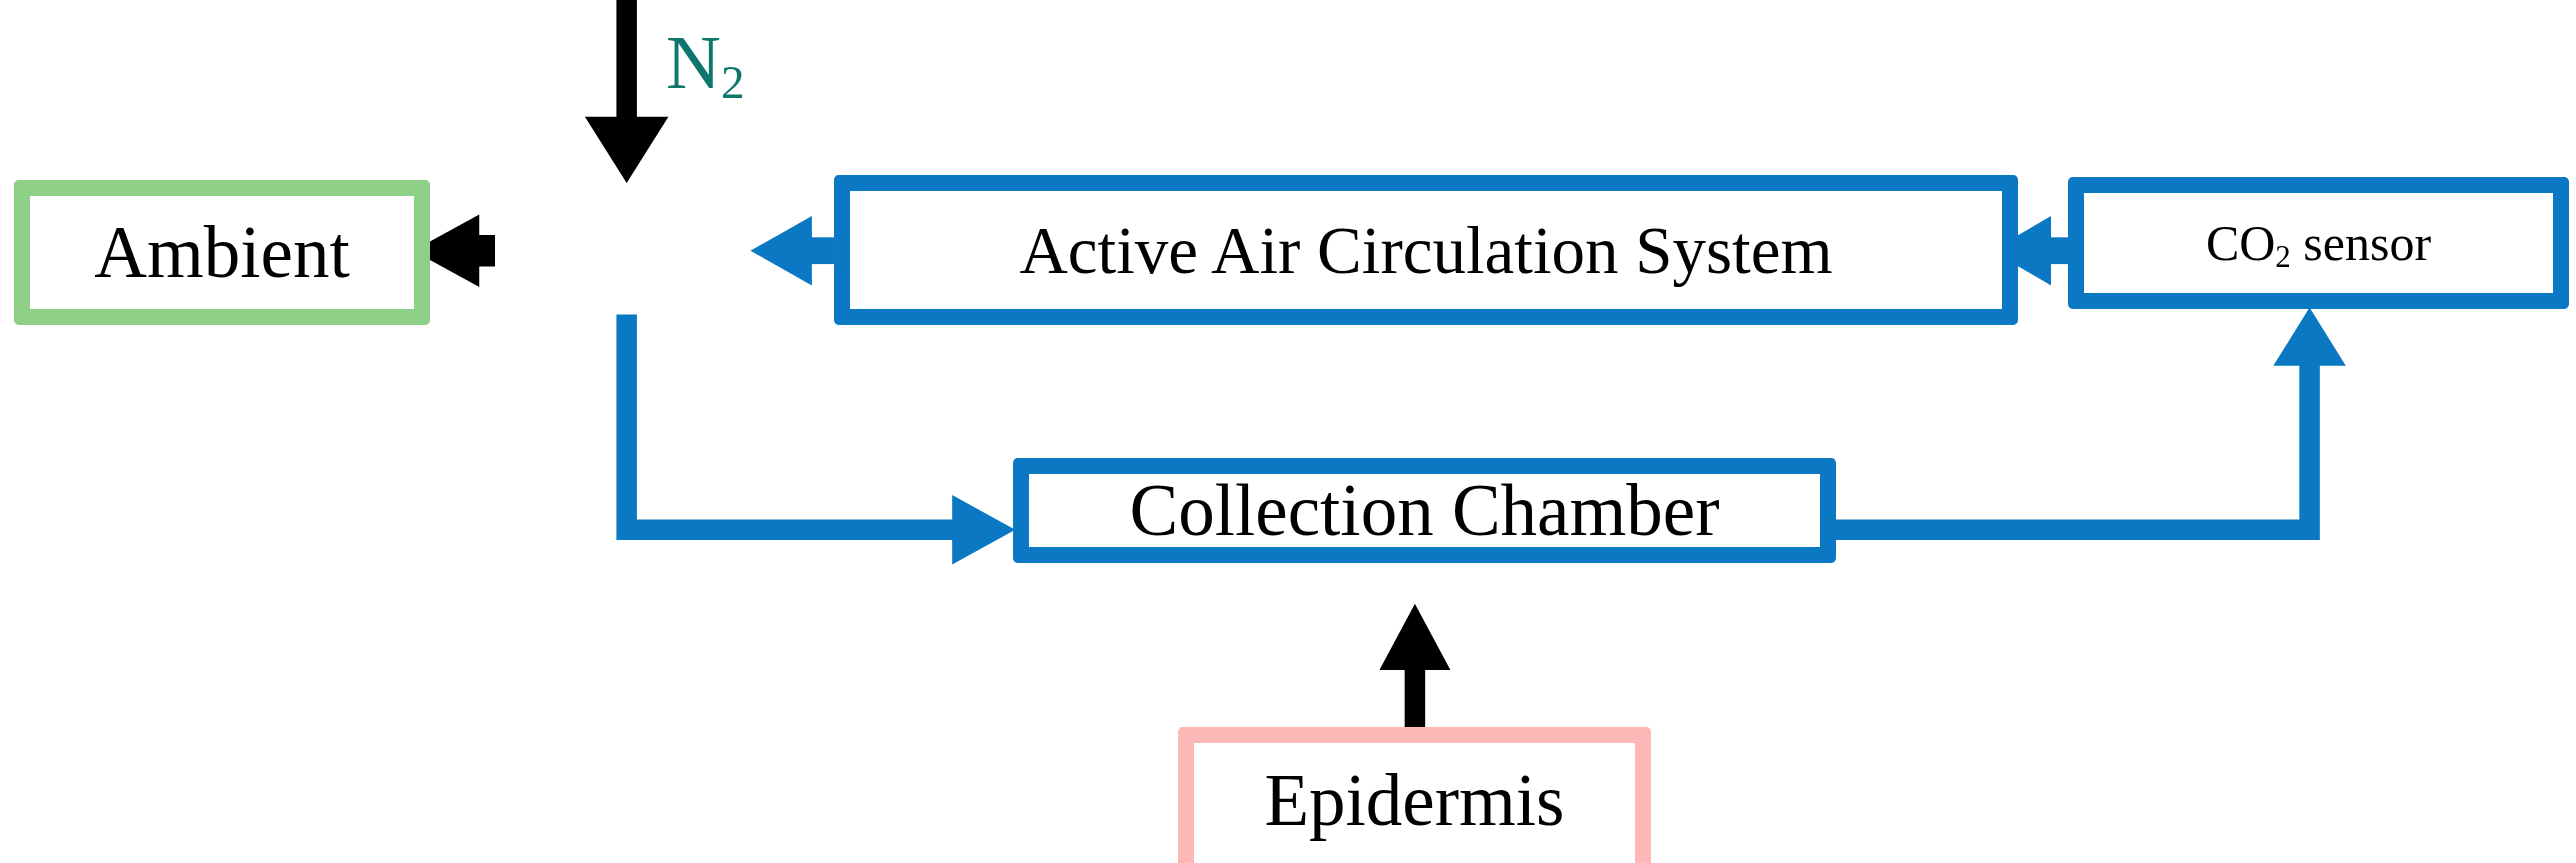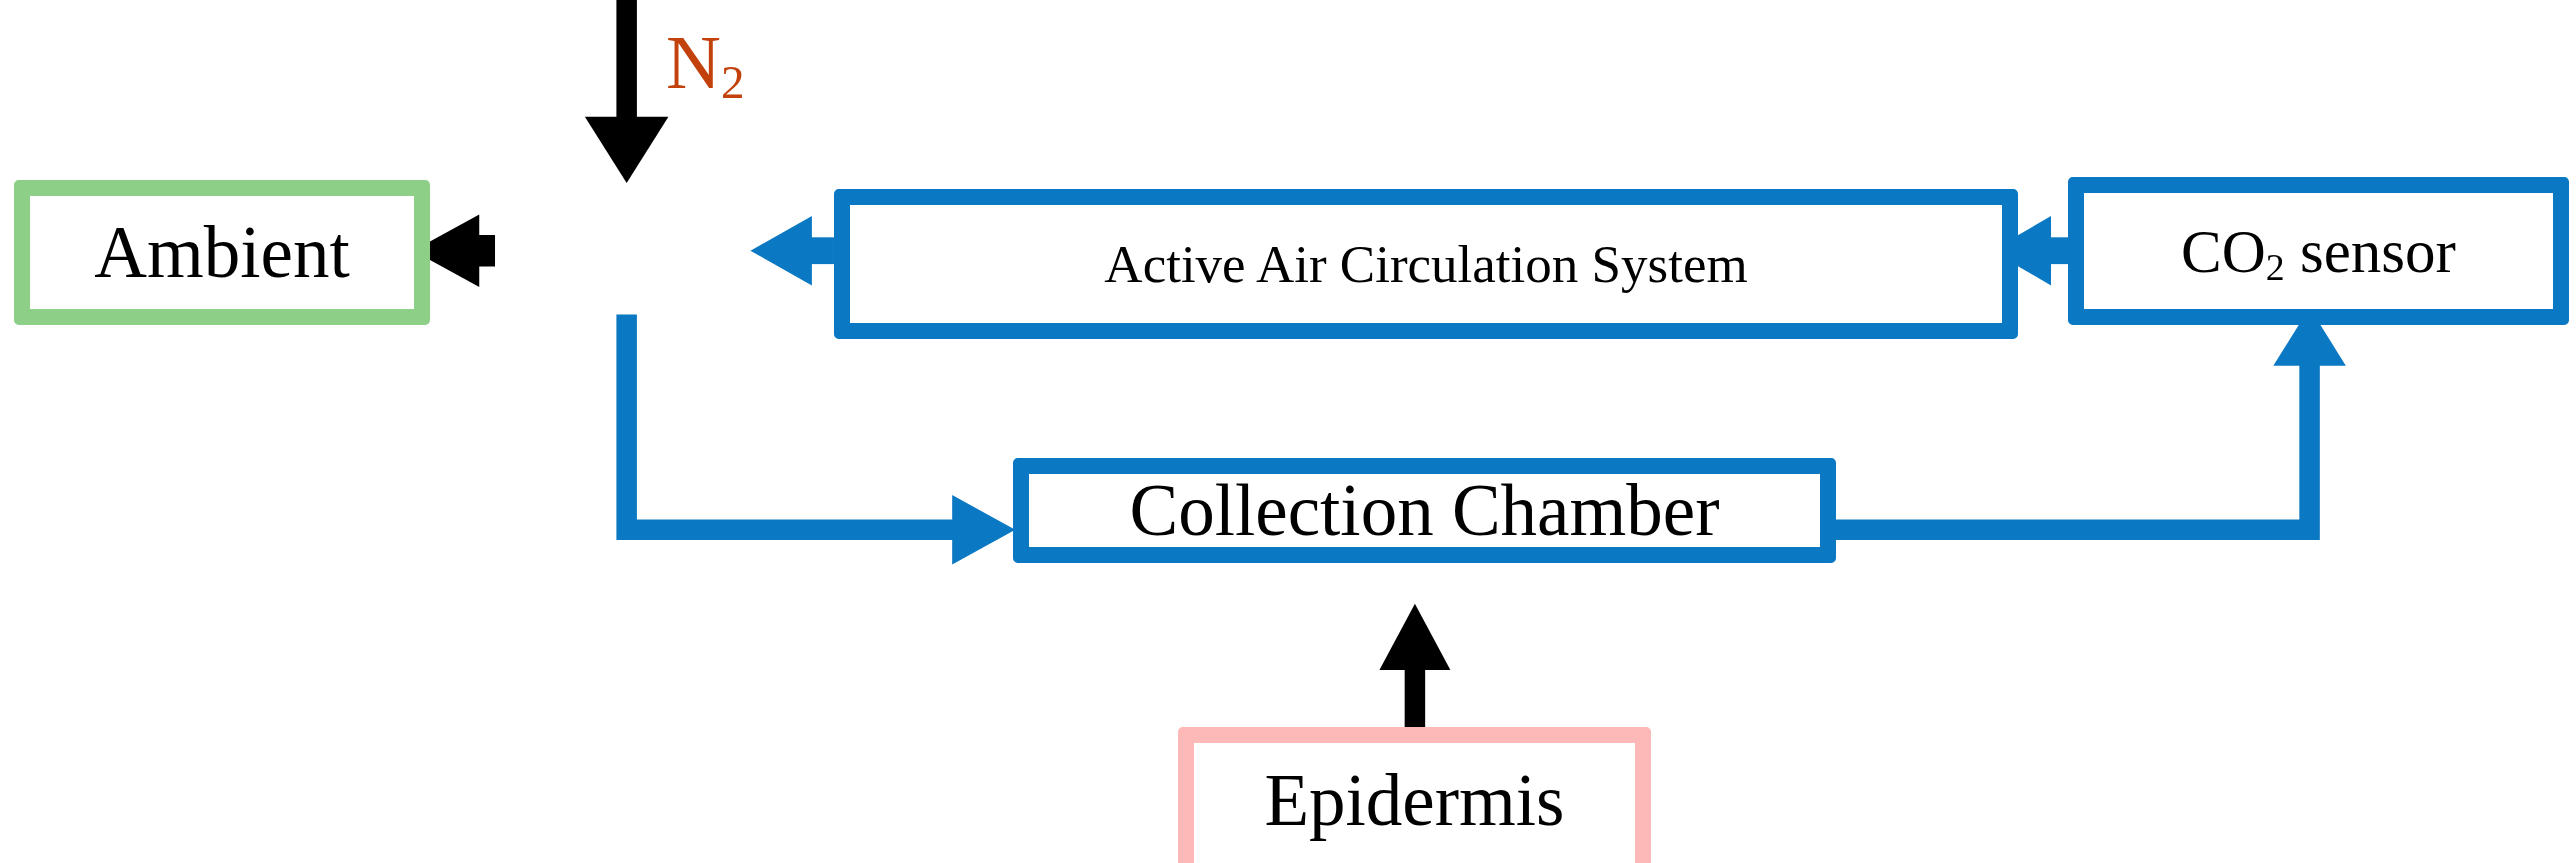--- a/index.html
+++ b/index.html
@@ -45,27 +45,27 @@
     left: 14px; top: 180px; width: 416px; height: 145px;
     font-size: 73px;
   }
   
   #node-valve {
     left: 487px; top: 178px; width: 268px; height: 147px;
     font-size: 73px;
   }
   
   #node-acs {
-    left: 834px; top: 189px; width: 1184px; height: 150px;
-    font-size: 53px;
+    left: 834px; top: 175px; width: 1184px; height: 150px;
+    font-size: 67px;
   }
   
   #node-co2 {
-    left: 2068px; top: 177px; width: 501px; height: 148px;
-    font-size: 61px;
+    left: 2068px; top: 177px; width: 501px; height: 132px;
+    font-size: 50px;
   }
   
   #node-chamber {
     left: 1013px; top: 458px; width: 823px; height: 105px;
     font-size: 73px;
   }
   
   #node-epidermis {
     left: 1178px; top: 727px; width: 473px; height: 173px;
     font-size: 73px;
@@ -79,21 +79,21 @@
     left: 0; top: 0;
     width: 2576px; height: 864px;
     pointer-events: none;
   }
 
   
   #label-n2 {
     position: absolute;
     left: 666px; top: 24px;
     font-size: 76px;
-    color: #c2410c;
+    color: #0f766e;
     line-height: 1;
     white-space: nowrap;
   }
   #label-n2 sub {
     font-size: 0.62em;
     vertical-align: baseline;
     position: relative;
     top: 0.22em;
     line-height: 0;
   }

